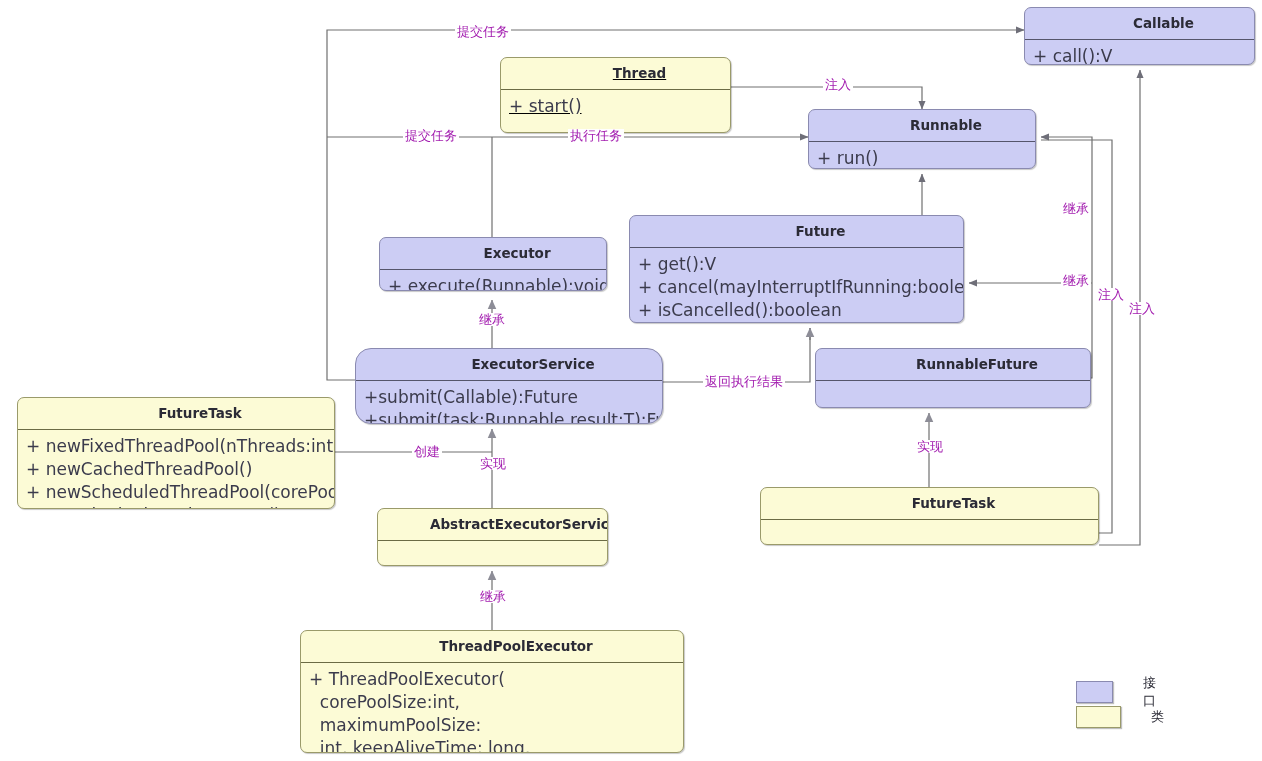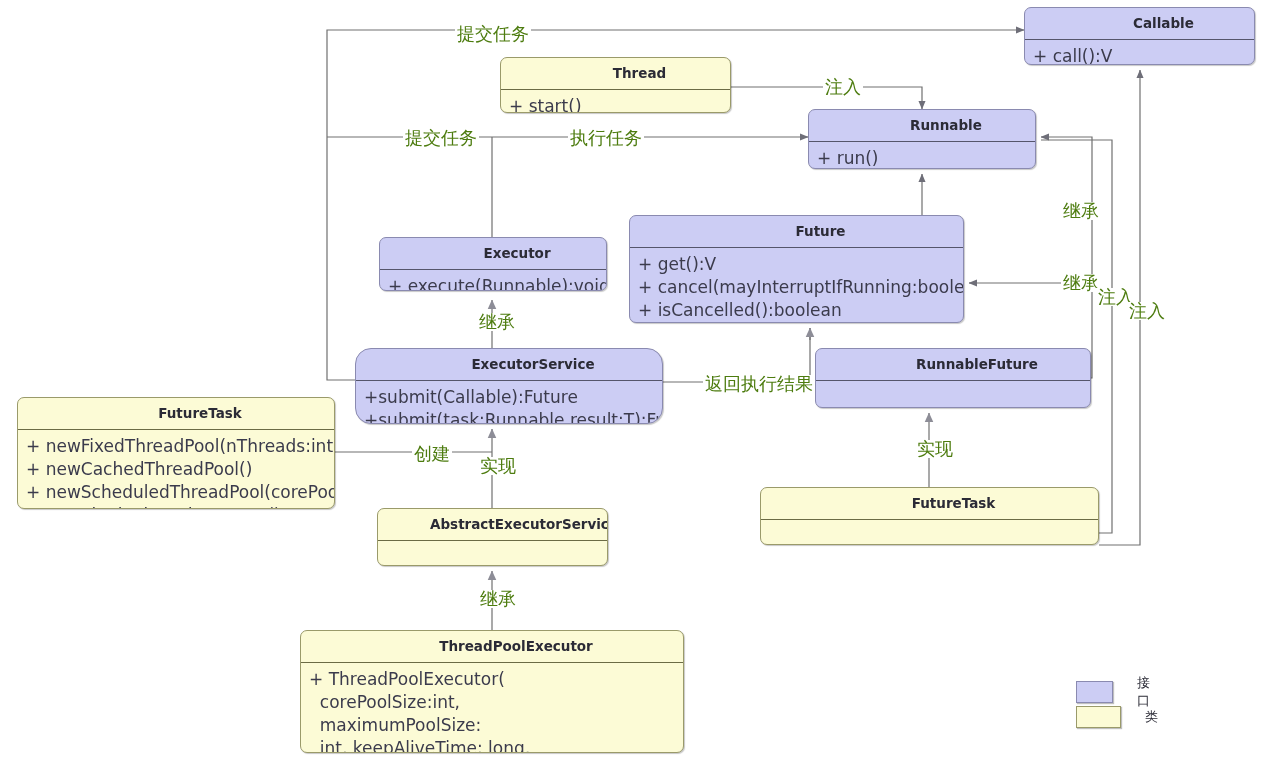--- a/index.html
+++ b/index.html
@@ -64,22 +64,22 @@
     color: #3b3b4c;
     line-height: 1.36;
     white-space: pre;
   }
   .node .body.empty {
     padding: 0;
     height: 100%;
   }
   .edge-label {
     position: absolute;
-    font-size: 18px;
-    color: #4d7c0f;
+    font-size: 13px;
+    color: #a21caf;
     background: #ffffff;
     padding: 0 2px;
     white-space: nowrap;
     line-height: 1;
     font-family: "DejaVu Sans", "Liberation Sans", sans-serif;
   }
   .legend {
     position: absolute;
   }
   .legend-row {
@@ -90,21 +90,21 @@
   .legend-swatch {
     width: 45px;
     height: 22px;
     box-sizing: border-box;
     border: 1px solid #7a7a7a;
     box-shadow: 1px 1px 1px rgba(0,0,0,0.25);
   }
   .legend-swatch.iface { background: #cccdf4; border-color: #8a8ab0; }
   .legend-swatch.klass { background: #fcfbd6; border-color: #9a9a6a; }
   .legend-label {
-    margin-left: 24px;
+    margin-left: 30px;
     font-size: 13px;
     color: #2b2b36;
   }
 </style>
 </head>
 <body>
 
 <div id="canvas">
 
   <svg class="edges" viewBox="0 0 1262 761" xmlns="http://www.w3.org/2000/svg">
@@ -150,21 +150,21 @@
       <path d="M 492 630 L 492 571" marker-end="url(#arrowHollow)"></path>
     </g>
   </svg>
 
   <div class="node iface" style="left:1024px; top:7px; width:231px; height:58px;">
     <div class="title">Callable</div>
     <div class="divider"></div>
     <div class="body">+ call():V</div>
   </div>
 
-  <div class="node klass" style="left:500px; top:57px; width:231px; height:56px;">
+  <div class="node klass" style="left:500px; top:57px; width:231px; height:76px;text-decoration:underline;">
     <div class="title">Thread</div>
     <div class="divider"></div>
     <div class="body">+ start()</div>
   </div>
 
   <div class="node iface" style="left:808px; top:109px; width:228px; height:60px;">
     <div class="title">Runnable</div>
     <div class="divider"></div>
     <div class="body">+ run()</div>
   </div>

